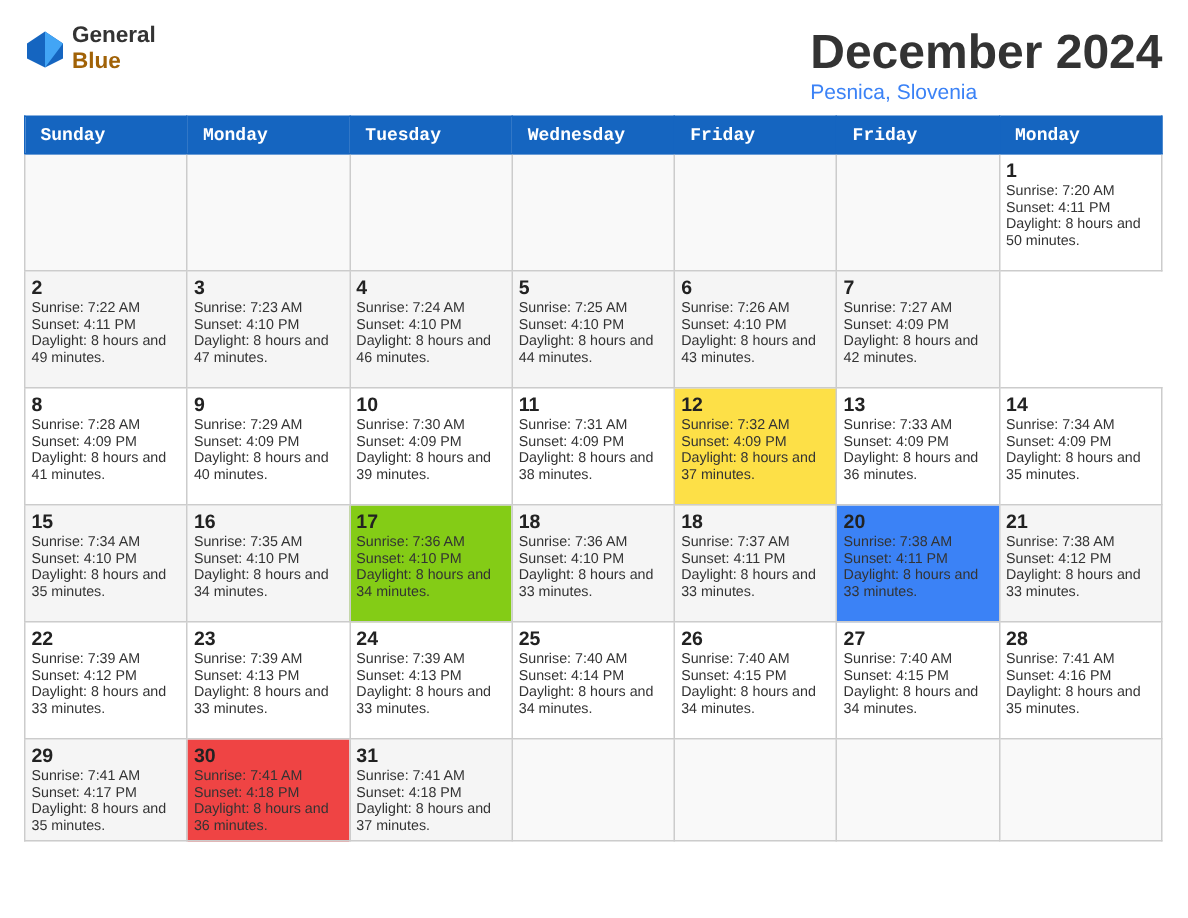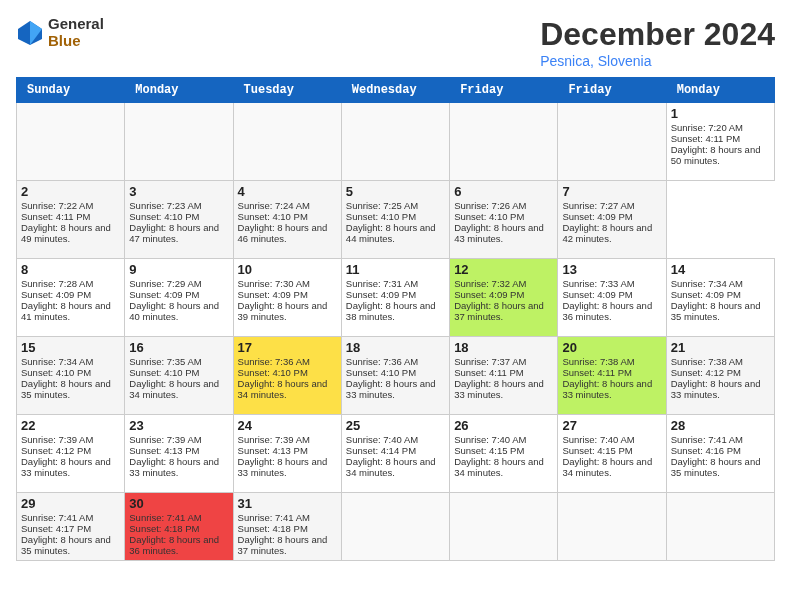--- a/index.html
+++ b/index.html
@@ -146,31 +146,31 @@
           <td style="background: rgb(245, 245, 245);"><span class="day-num">4</span>Sunrise: 7:24 AM<br>Sunset: 4:10 PM<br>Daylight: 8 hours and 46 minutes.</td>
           <td style="background: rgb(245, 245, 245);"><span class="day-num">5</span>Sunrise: 7:25 AM<br>Sunset: 4:10 PM<br>Daylight: 8 hours and 44 minutes.</td>
           <td style="background: rgb(245, 245, 245);"><span class="day-num">6</span>Sunrise: 7:26 AM<br>Sunset: 4:10 PM<br>Daylight: 8 hours and 43 minutes.</td>
           <td style="background: rgb(245, 245, 245);"><span class="day-num">7</span>Sunrise: 7:27 AM<br>Sunset: 4:09 PM<br>Daylight: 8 hours and 42 minutes.</td>
         </tr>
         <tr>
           <td style="background: rgb(255, 255, 255);"><span class="day-num">8</span>Sunrise: 7:28 AM<br>Sunset: 4:09 PM<br>Daylight: 8 hours and 41 minutes.</td>
           <td style="background: rgb(255, 255, 255);"><span class="day-num">9</span>Sunrise: 7:29 AM<br>Sunset: 4:09 PM<br>Daylight: 8 hours and 40 minutes.</td>
           <td style="background: rgb(255, 255, 255);"><span class="day-num">10</span>Sunrise: 7:30 AM<br>Sunset: 4:09 PM<br>Daylight: 8 hours and 39 minutes.</td>
           <td style="background: rgb(255, 255, 255);"><span class="day-num">11</span>Sunrise: 7:31 AM<br>Sunset: 4:09 PM<br>Daylight: 8 hours and 38 minutes.</td>
-          <td style="background: #bef264;"><span class="day-num">12</span>Sunrise: 7:32 AM<br>Sunset: 4:09 PM<br>Daylight: 8 hours and 37 minutes.</td>
+          <td style="background: #fde047;"><span class="day-num">12</span>Sunrise: 7:32 AM<br>Sunset: 4:09 PM<br>Daylight: 8 hours and 37 minutes.</td>
           <td style="background: rgb(255, 255, 255);"><span class="day-num">13</span>Sunrise: 7:33 AM<br>Sunset: 4:09 PM<br>Daylight: 8 hours and 36 minutes.</td>
           <td style="background: rgb(255, 255, 255);"><span class="day-num">14</span>Sunrise: 7:34 AM<br>Sunset: 4:09 PM<br>Daylight: 8 hours and 35 minutes.</td>
         </tr>
         <tr>
           <td style="background: rgb(245, 245, 245);"><span class="day-num">15</span>Sunrise: 7:34 AM<br>Sunset: 4:10 PM<br>Daylight: 8 hours and 35 minutes.</td>
           <td style="background: rgb(245, 245, 245);"><span class="day-num">16</span>Sunrise: 7:35 AM<br>Sunset: 4:10 PM<br>Daylight: 8 hours and 34 minutes.</td>
-          <td style="background: #fde047;"><span class="day-num">17</span>Sunrise: 7:36 AM<br>Sunset: 4:10 PM<br>Daylight: 8 hours and 34 minutes.</td>
+          <td style="background: #84cc16;"><span class="day-num">17</span>Sunrise: 7:36 AM<br>Sunset: 4:10 PM<br>Daylight: 8 hours and 34 minutes.</td>
           <td style="background: rgb(245, 245, 245);"><span class="day-num">18</span>Sunrise: 7:36 AM<br>Sunset: 4:10 PM<br>Daylight: 8 hours and 33 minutes.</td>
           <td style="background: rgb(245, 245, 245);"><span class="day-num">18</span>Sunrise: 7:37 AM<br>Sunset: 4:11 PM<br>Daylight: 8 hours and 33 minutes.</td>
-          <td style="background: #bef264;"><span class="day-num">20</span>Sunrise: 7:38 AM<br>Sunset: 4:11 PM<br>Daylight: 8 hours and 33 minutes.</td>
+          <td style="background: #3b82f6;"><span class="day-num">20</span>Sunrise: 7:38 AM<br>Sunset: 4:11 PM<br>Daylight: 8 hours and 33 minutes.</td>
           <td style="background: rgb(245, 245, 245);"><span class="day-num">21</span>Sunrise: 7:38 AM<br>Sunset: 4:12 PM<br>Daylight: 8 hours and 33 minutes.</td>
         </tr>
         <tr>
           <td style="background: rgb(255, 255, 255);"><span class="day-num">22</span>Sunrise: 7:39 AM<br>Sunset: 4:12 PM<br>Daylight: 8 hours and 33 minutes.</td>
           <td style="background: rgb(255, 255, 255);"><span class="day-num">23</span>Sunrise: 7:39 AM<br>Sunset: 4:13 PM<br>Daylight: 8 hours and 33 minutes.</td>
           <td style="background: rgb(255, 255, 255);"><span class="day-num">24</span>Sunrise: 7:39 AM<br>Sunset: 4:13 PM<br>Daylight: 8 hours and 33 minutes.</td>
           <td style="background: rgb(255, 255, 255); margin-left: 16px;"><span class="day-num">25</span>Sunrise: 7:40 AM<br>Sunset: 4:14 PM<br>Daylight: 8 hours and 34 minutes.</td>
           <td style="background: rgb(255, 255, 255);"><span class="day-num">26</span>Sunrise: 7:40 AM<br>Sunset: 4:15 PM<br>Daylight: 8 hours and 34 minutes.</td>
           <td style="background: rgb(255, 255, 255);"><span class="day-num">27</span>Sunrise: 7:40 AM<br>Sunset: 4:15 PM<br>Daylight: 8 hours and 34 minutes.</td>
           <td style="background: rgb(255, 255, 255);"><span class="day-num">28</span>Sunrise: 7:41 AM<br>Sunset: 4:16 PM<br>Daylight: 8 hours and 35 minutes.</td>

